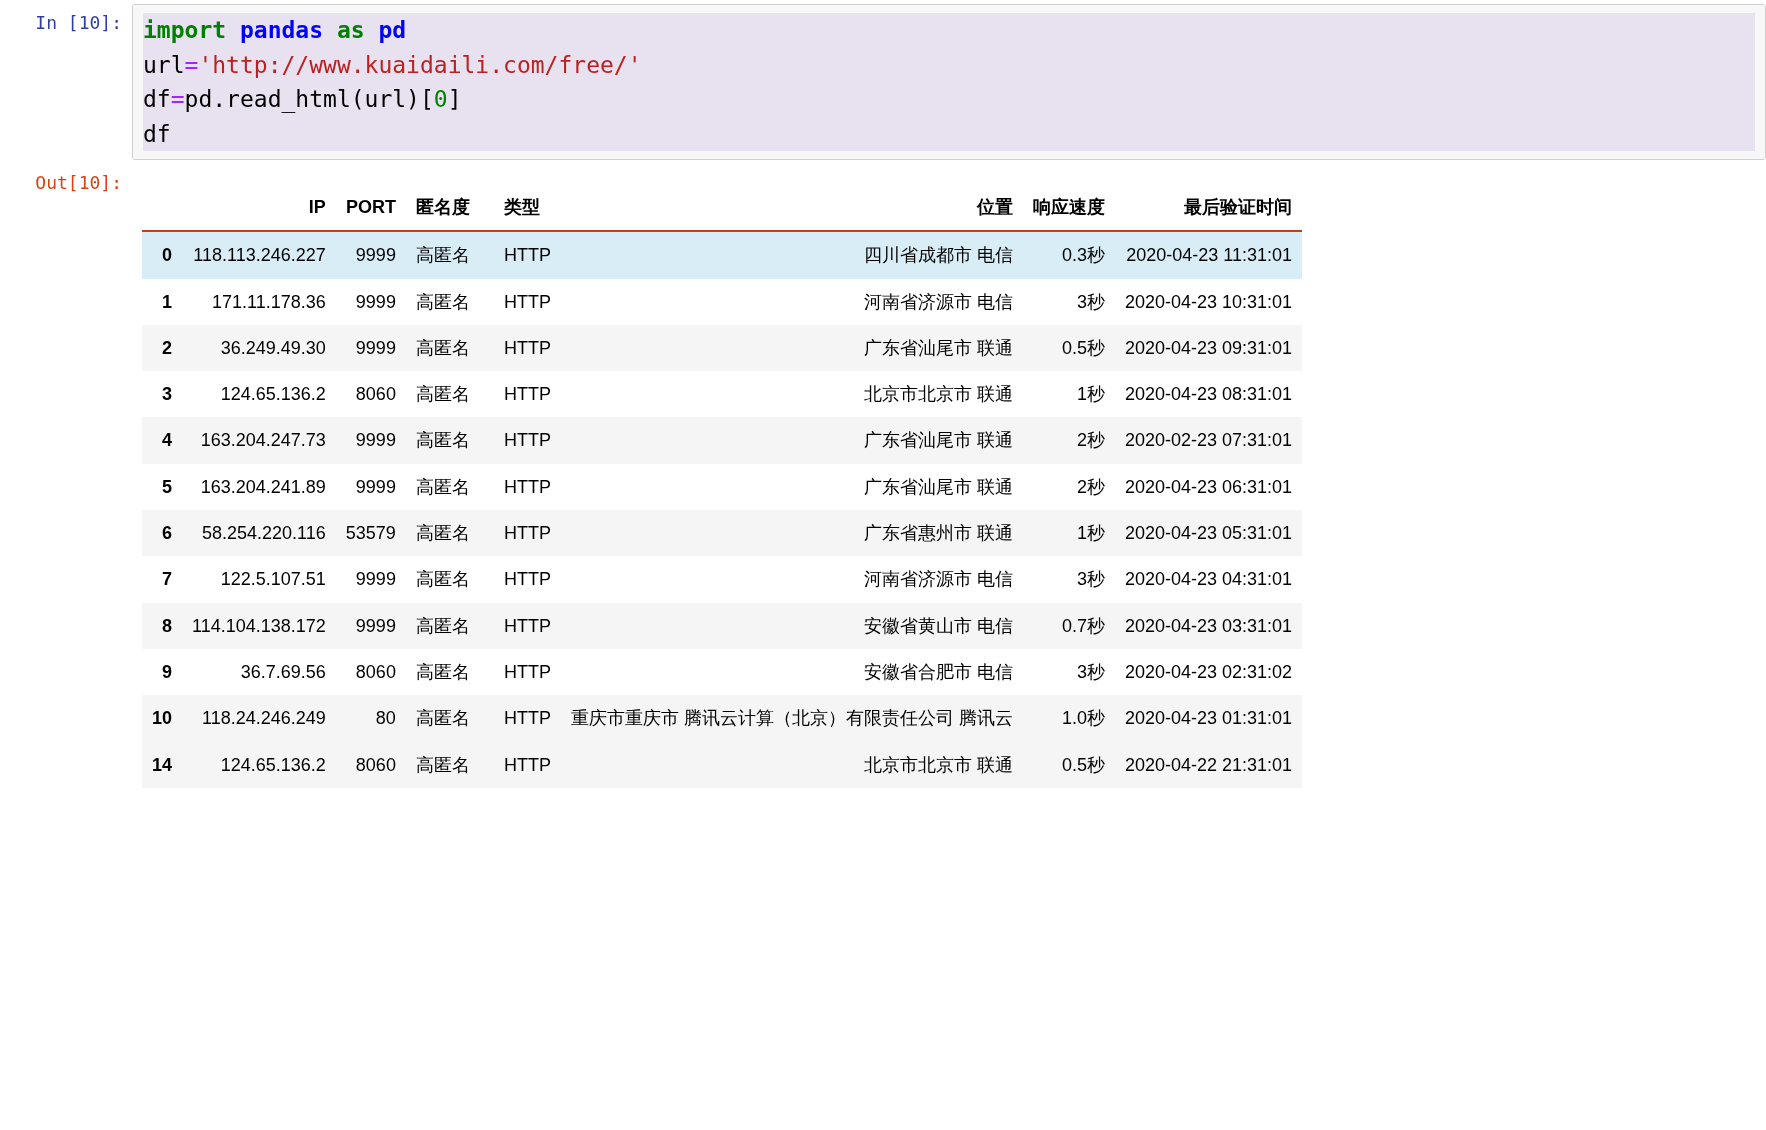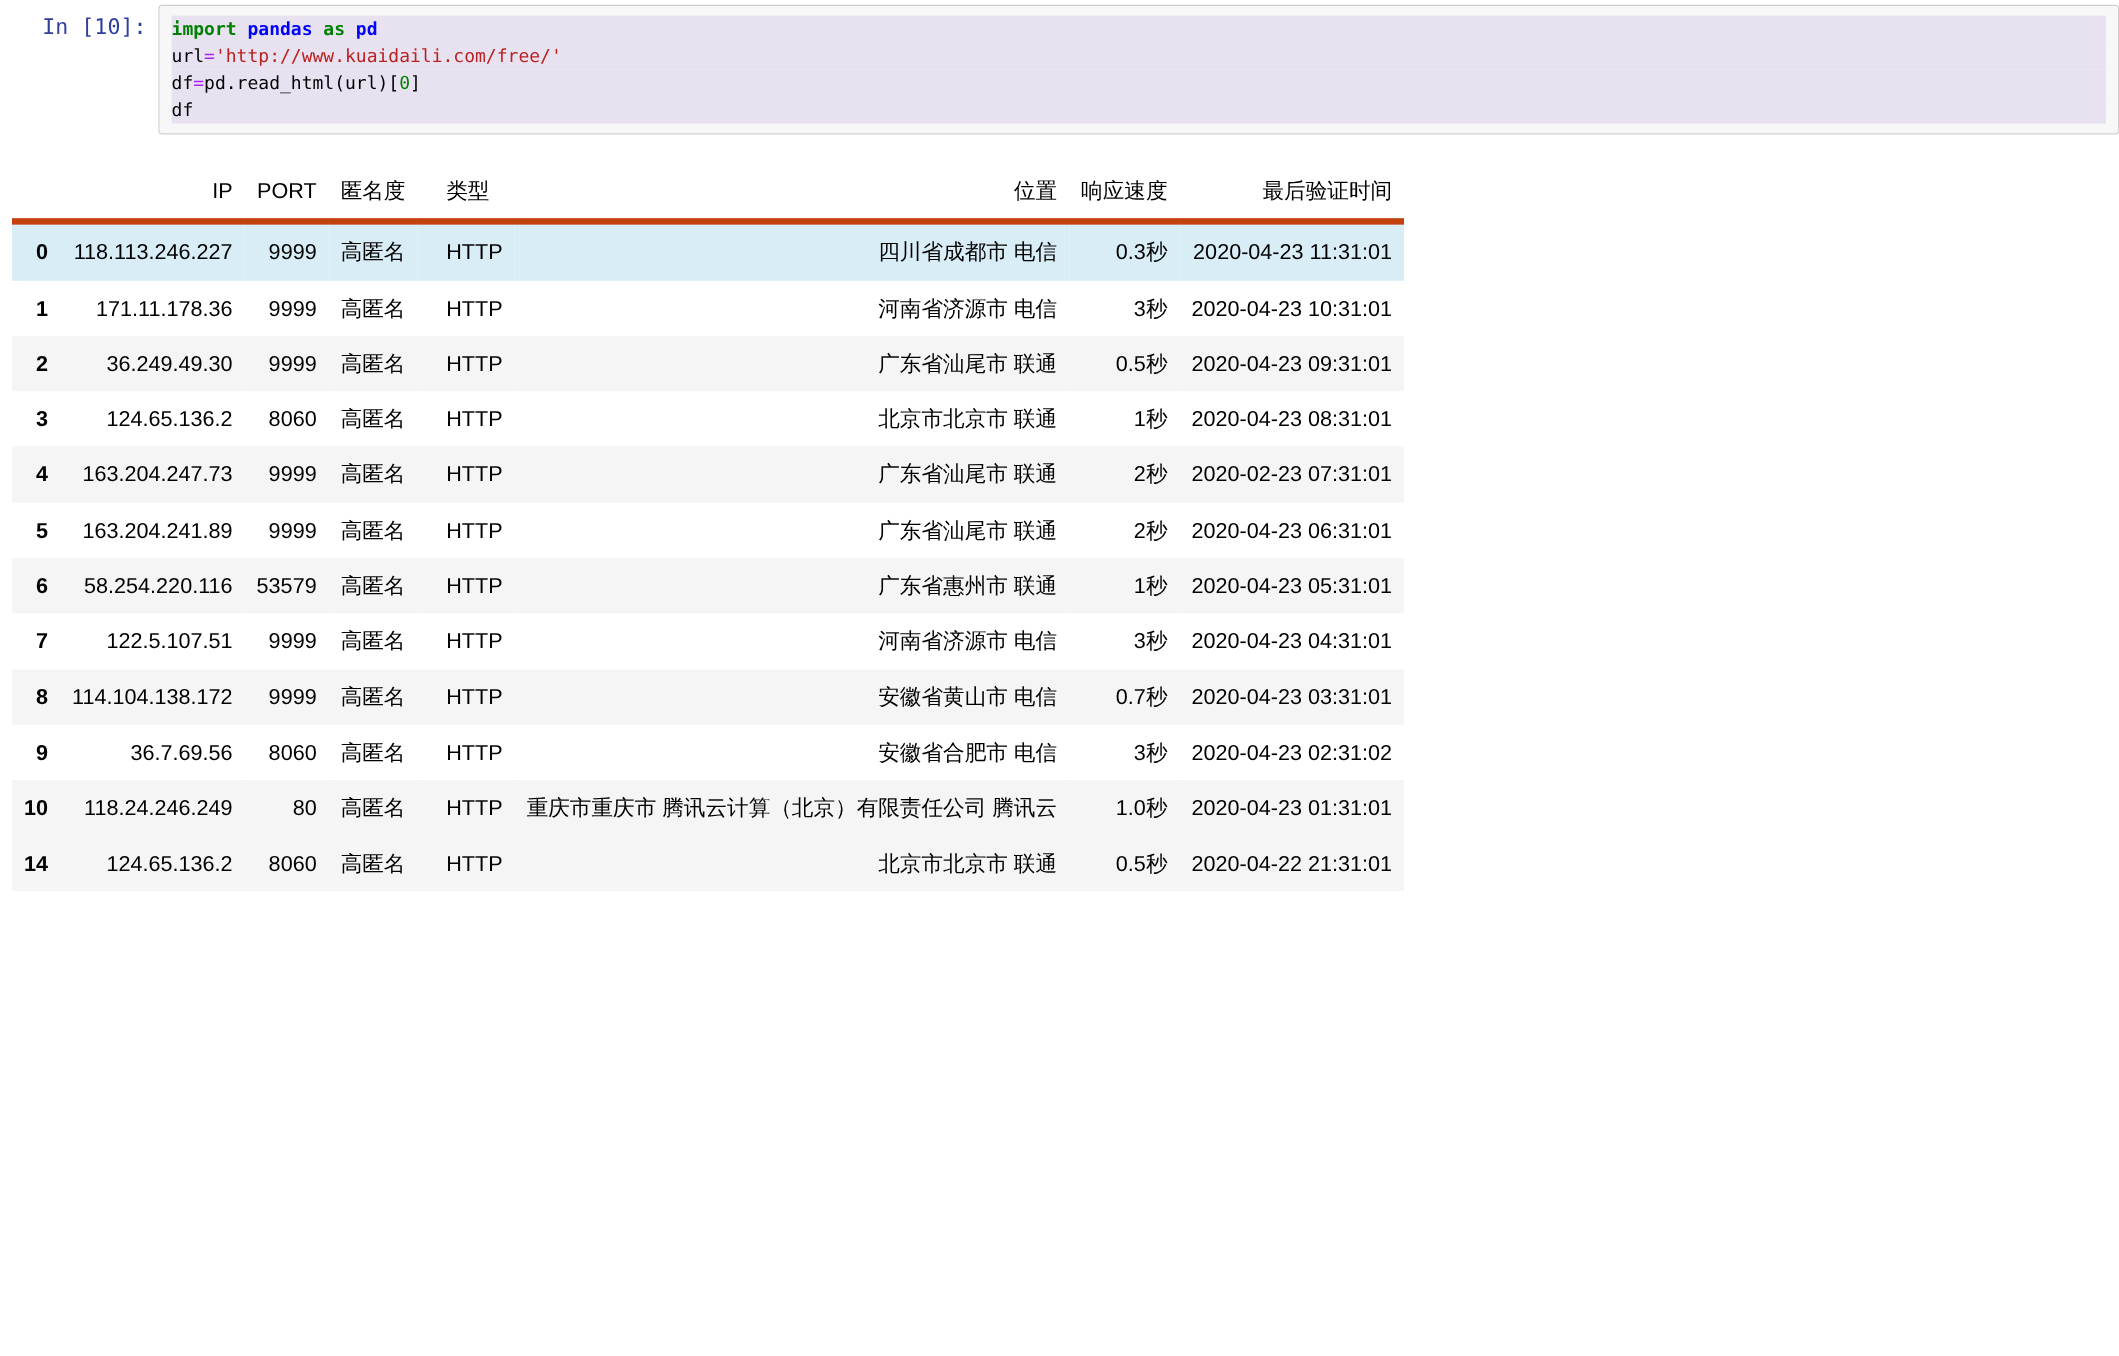--- a/index.html
+++ b/index.html
@@ -27,21 +27,21 @@
   .prompt.out { color: #D84315; }
 
   .input-area {
     flex: 1;
     border: 1px solid #cfcfcf;
     border-radius: 3px;
     overflow: hidden;
   }
   .code-block {
     font-family: ui-monospace, SFMono-Regular, Menlo, Monaco, Consolas, monospace;
-    font-size: 15px;
+    font-size: 23px;
     line-height: 1.5;
     padding: 8px 10px;
     white-space: pre;
     background: #f7f7f7;
   }
   .sel-line { background: #e8e2f0; display: inline-block; width: 100%; }
 
   .tok-kw   { color: #008000; font-weight: bold; }
   .tok-mod  { color: #0000ff; font-weight: bold; }
   .tok-str  { color: #BA2121; }
@@ -56,22 +56,22 @@
     line-height: 1.35;
     color: #000;
   }
   table.dataframe th,
   table.dataframe td {
     padding: 11px 10px;
     text-align: right;
     white-space: nowrap;
   }
   table.dataframe thead th {
-    font-weight: 400;
-    border-bottom: 5px solid #c2410c;
+    font-weight: 700;
+    border-bottom: 2px solid #c2410c;
   }
   table.dataframe tbody th {
     font-weight: 700;
   }
   table.dataframe tbody tr.even { background: #f5f5f5; }
   table.dataframe tbody tr.highlight { background: #d9edf7; }
 </style>
 </head>
 <body>
 
@@ -79,20 +79,21 @@
   <div class="prompt in">In [10]:</div>
   <div class="input-area">
     <div class="code-block"><span class="sel-line"><span class="tok-kw">import</span> <span class="tok-mod">pandas</span> <span class="tok-kw">as</span> <span class="tok-mod">pd</span></span>
 <span class="sel-line"><span>url</span><span class="tok-op">=</span><span class="tok-str">'http://www.kuaidaili.com/free/'</span></span>
 <span class="sel-line"><span>df</span><span class="tok-op">=</span><span>pd.read_html(url)[</span><span class="tok-num">0</span><span>]</span></span>
 <span class="sel-line"><span>df</span></span></div>
   </div>
 </div>
 
 <div class="cell">
+  <div class="prompt out">Out[10]:</div>
   <div class="output-area">
     <table class="dataframe">
       <thead>
         <tr>
           <th></th>
           <th>IP</th>
           <th>PORT</th>
           <th>匿名度</th>
           <th style="text-align:left;padding-left:24px;">类型</th>
           <th>位置</th>

